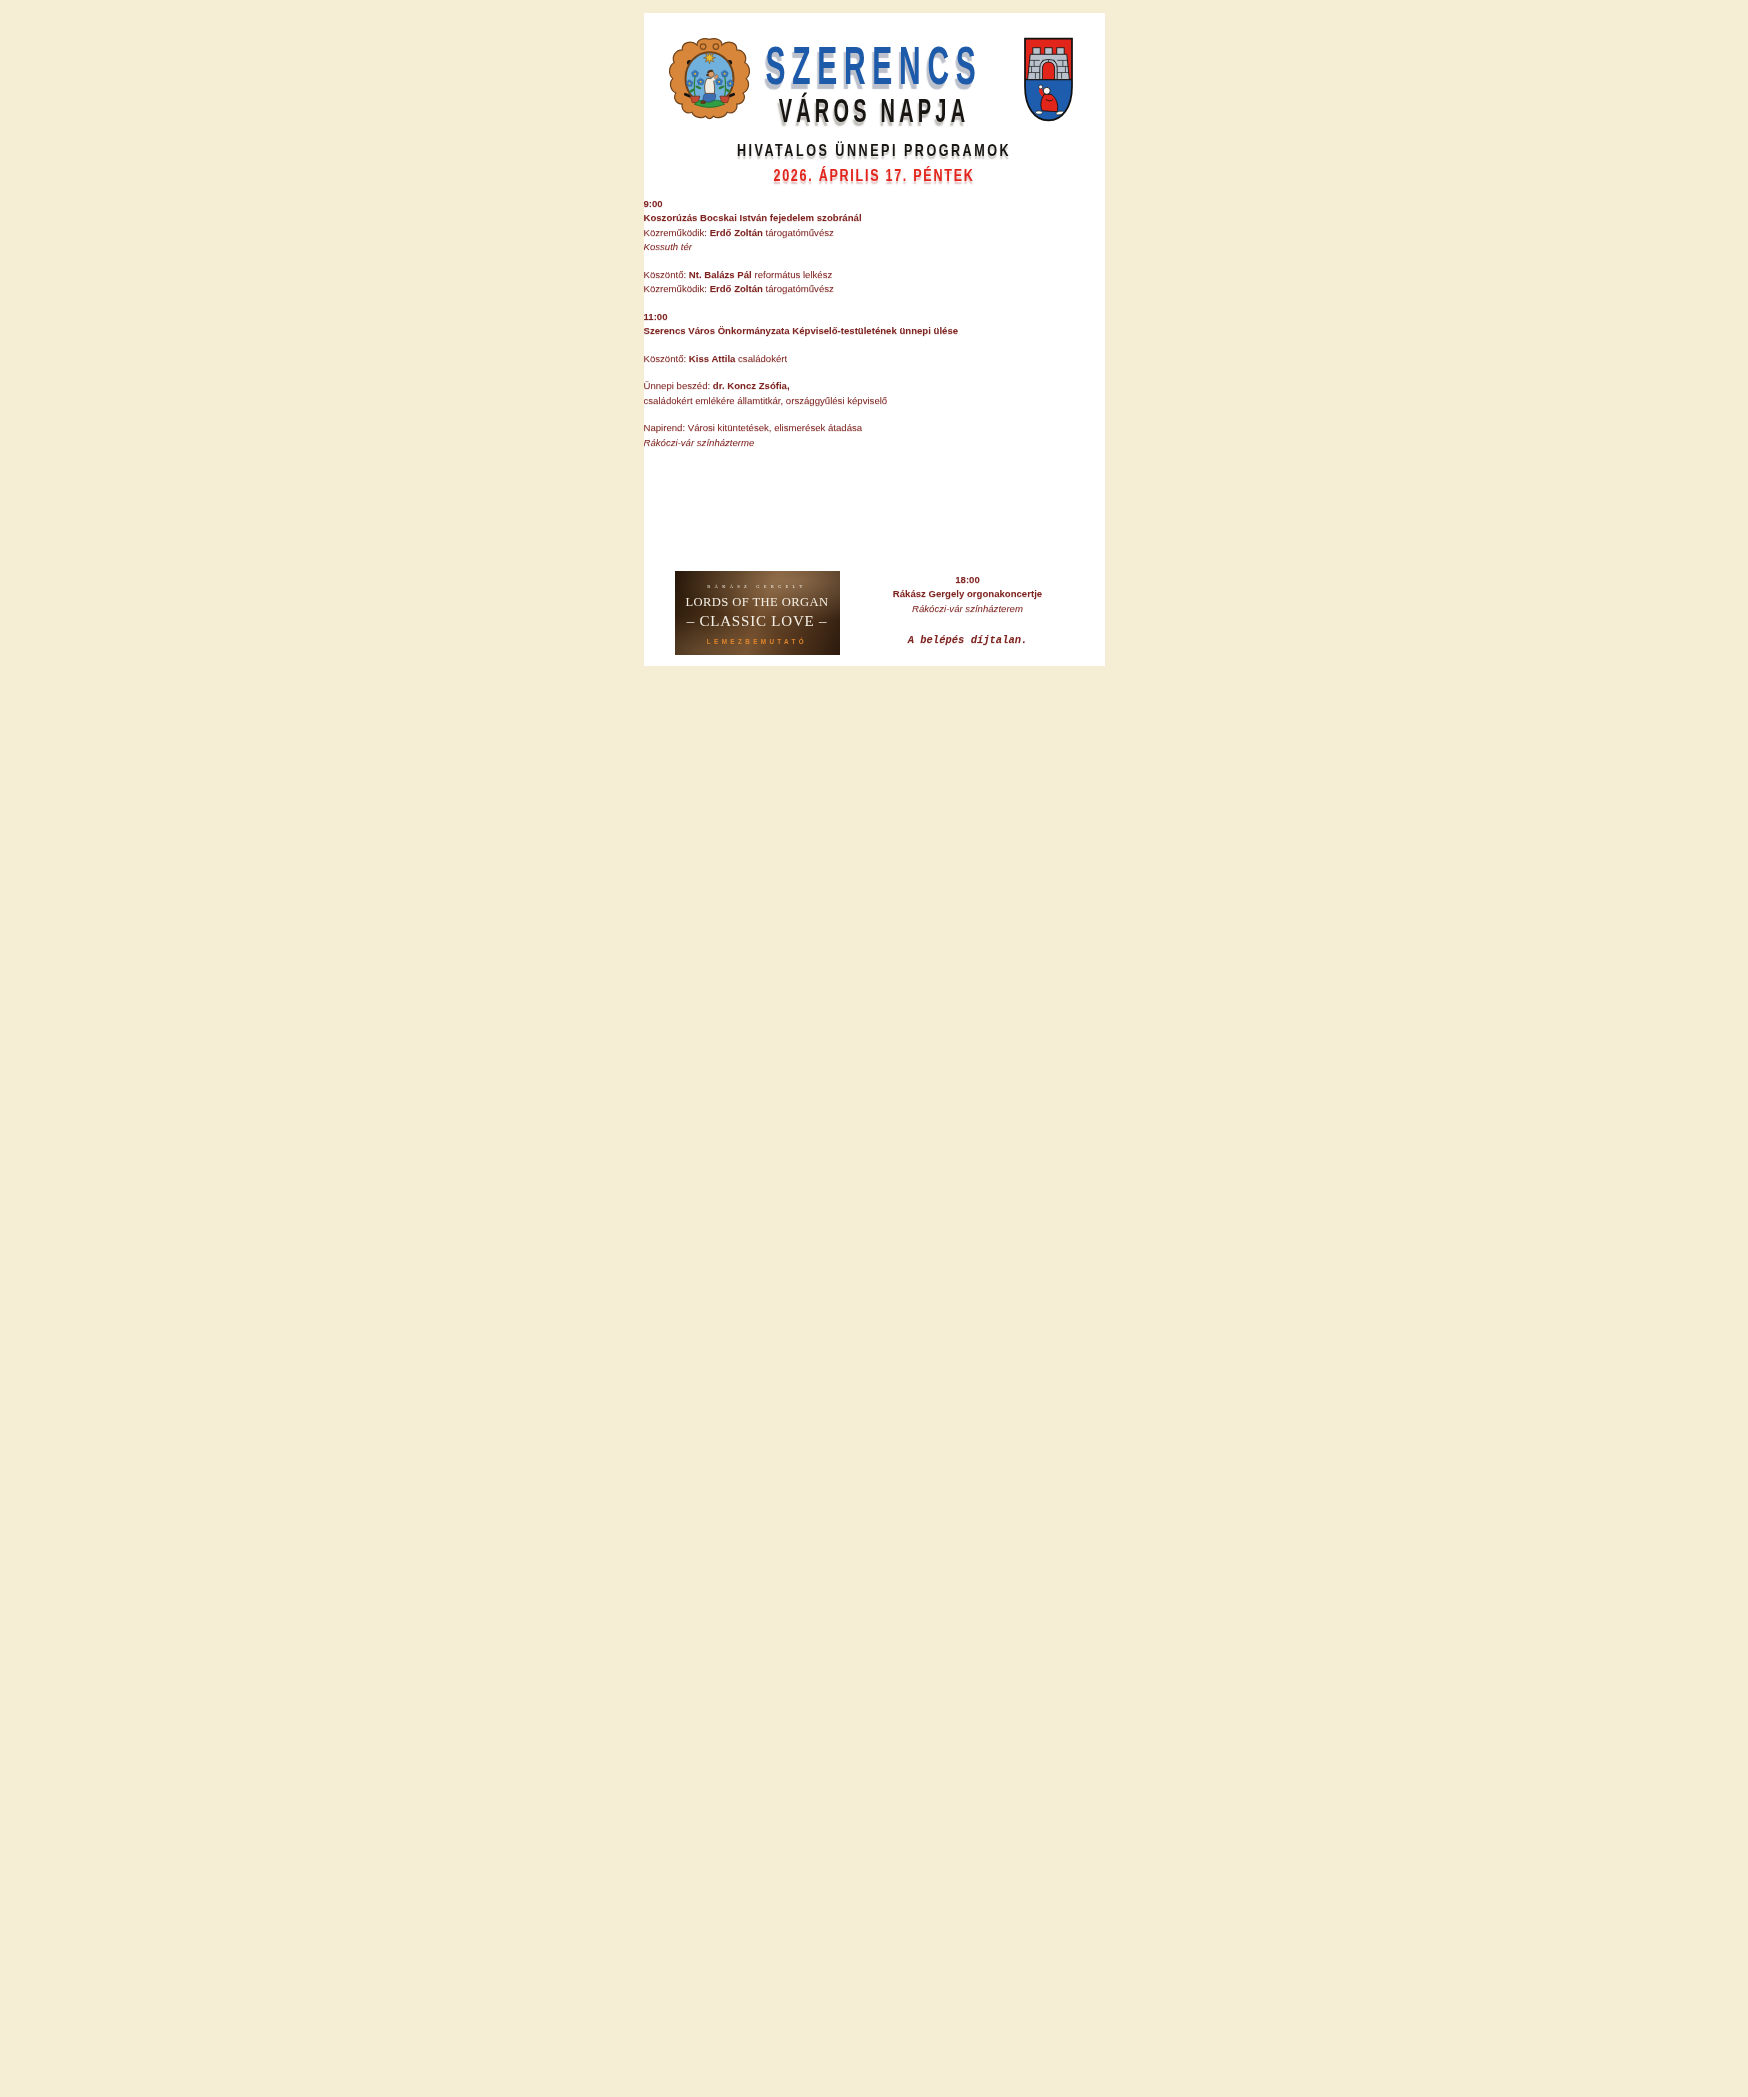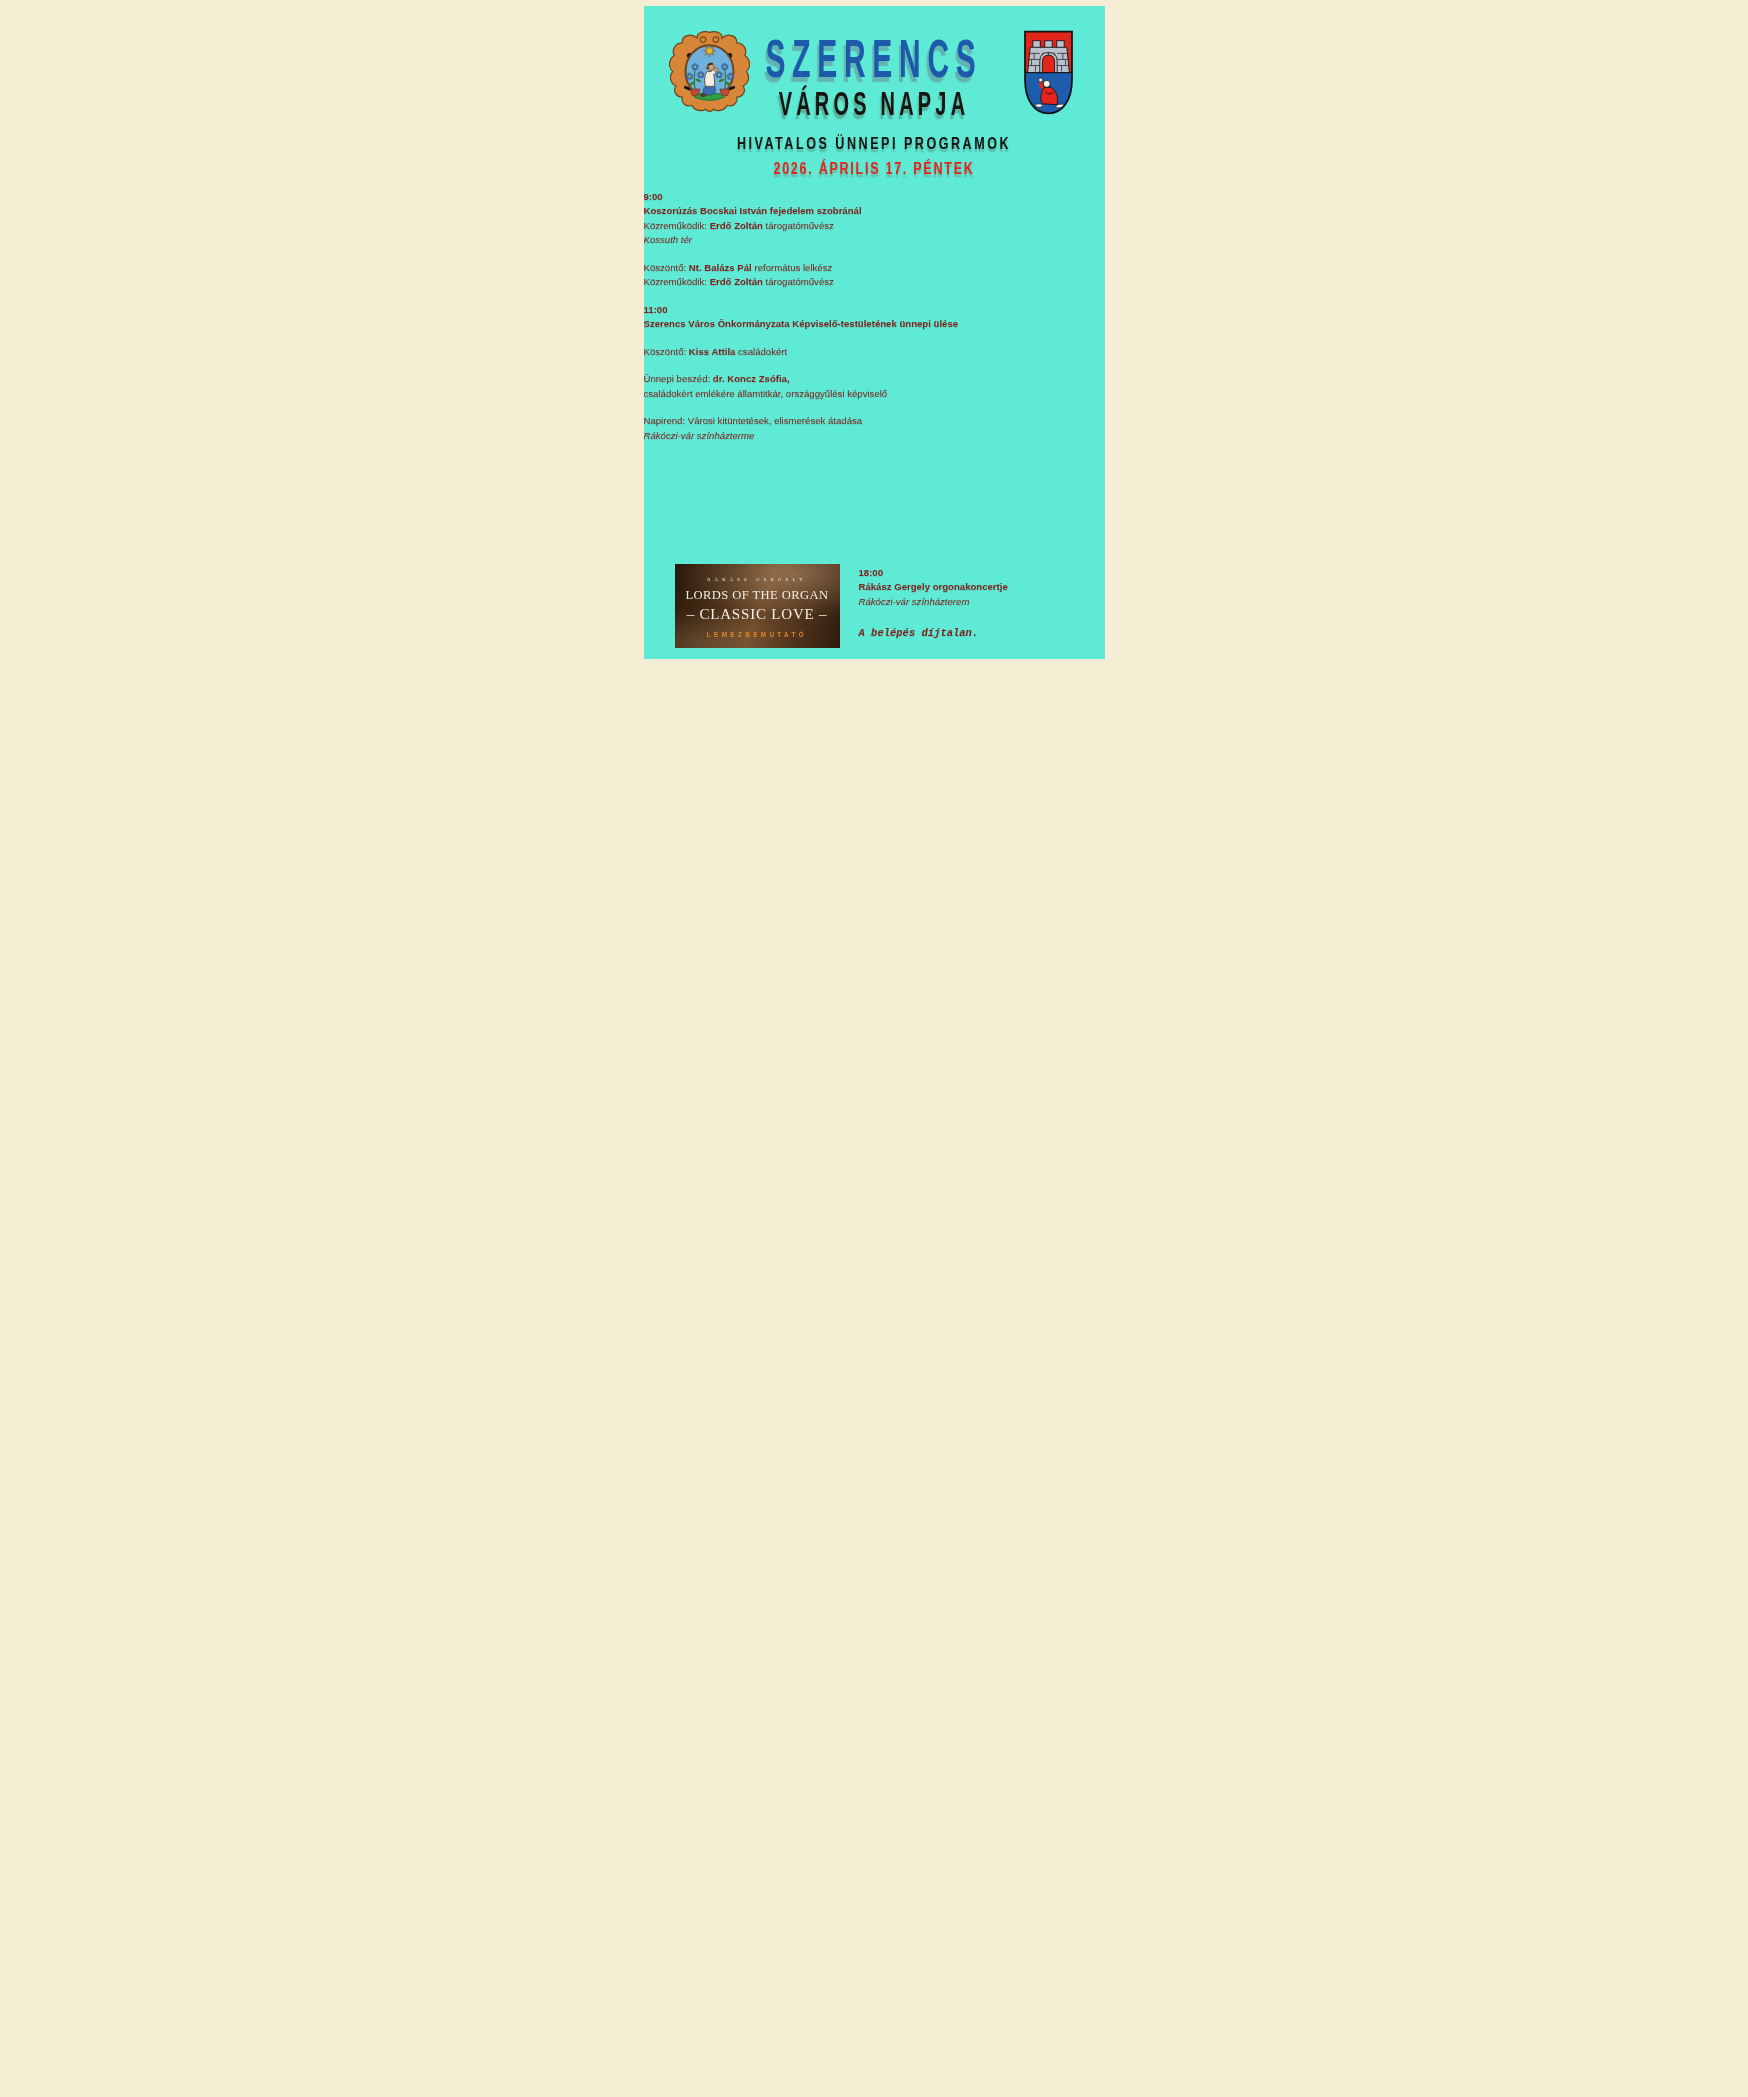--- a/index.html
+++ b/index.html
@@ -1,18 +1,18 @@
 <!DOCTYPE html>
 <html style="font-size:6.7px"><head>
 <meta charset="utf-8">
 <style>
   html,body{margin:0;padding:0;background:#f6edd5;}
   .poster{
-    position:relative;width:461px;height:653px;margin:6px auto;
-    background:#5eead4;overflow:hidden;
+    position:relative;width:461px;height:653px;margin:13px auto;
+    background:#ffffff;overflow:hidden;
     font-family:"Liberation Sans",sans-serif;
   }
   
   .hdr{position:absolute;left:0;right:0;text-align:center;transform-origin:50% 0;white-space:nowrap;}
   .title-main{
     top:22px;font-size:30px;font-weight:bold;letter-spacing:6.7px;
     transform:scaleY(1.8);
     text-shadow:-2.1px 2.9px 0.8px rgba(105,115,140,.45);
   }
   .title-sub{
@@ -39,21 +39,21 @@
     font-size:9.6px;line-height:14.3px;
     text-shadow:0 0.8px 0.4px rgba(130,40,35,.15);
   }
   .block{margin:0 0 13.4px 0;}
   .line{white-space:nowrap;}
   .b{font-weight:bold;}
   .i{font-style:italic;}
   .bi{font-weight:bold;font-style:italic;font-family:Liberation Mono, monospace;}
   
   .evening{
-    position:absolute;left:215px;top:560px;width:218px;text-align:left;
+    position:absolute;left:215px;top:560px;width:218px;text-align:center;
     font-size:9.6px;line-height:14.3px;
     text-shadow:0 0.8px 0.4px rgba(130,40,35,.15);
   }
   .free-entry{margin-top:16px;font-size:10.5px;line-height:14.3px;}
   .album{
     position:absolute;left:31px;top:558px;width:165px;height:84px;
     background:
       radial-gradient(130% 90% at 72% 12%, rgba(250,215,170,.28), rgba(0,0,0,0) 55%),
       radial-gradient(90% 70% at 15% 95%, rgba(225,190,140,.18), rgba(0,0,0,0) 60%),
       linear-gradient(112deg,#271709 0%,#4a3018 30%,#6d4a2a 52%,#54371e 72%,#2c1a0d 100%);

